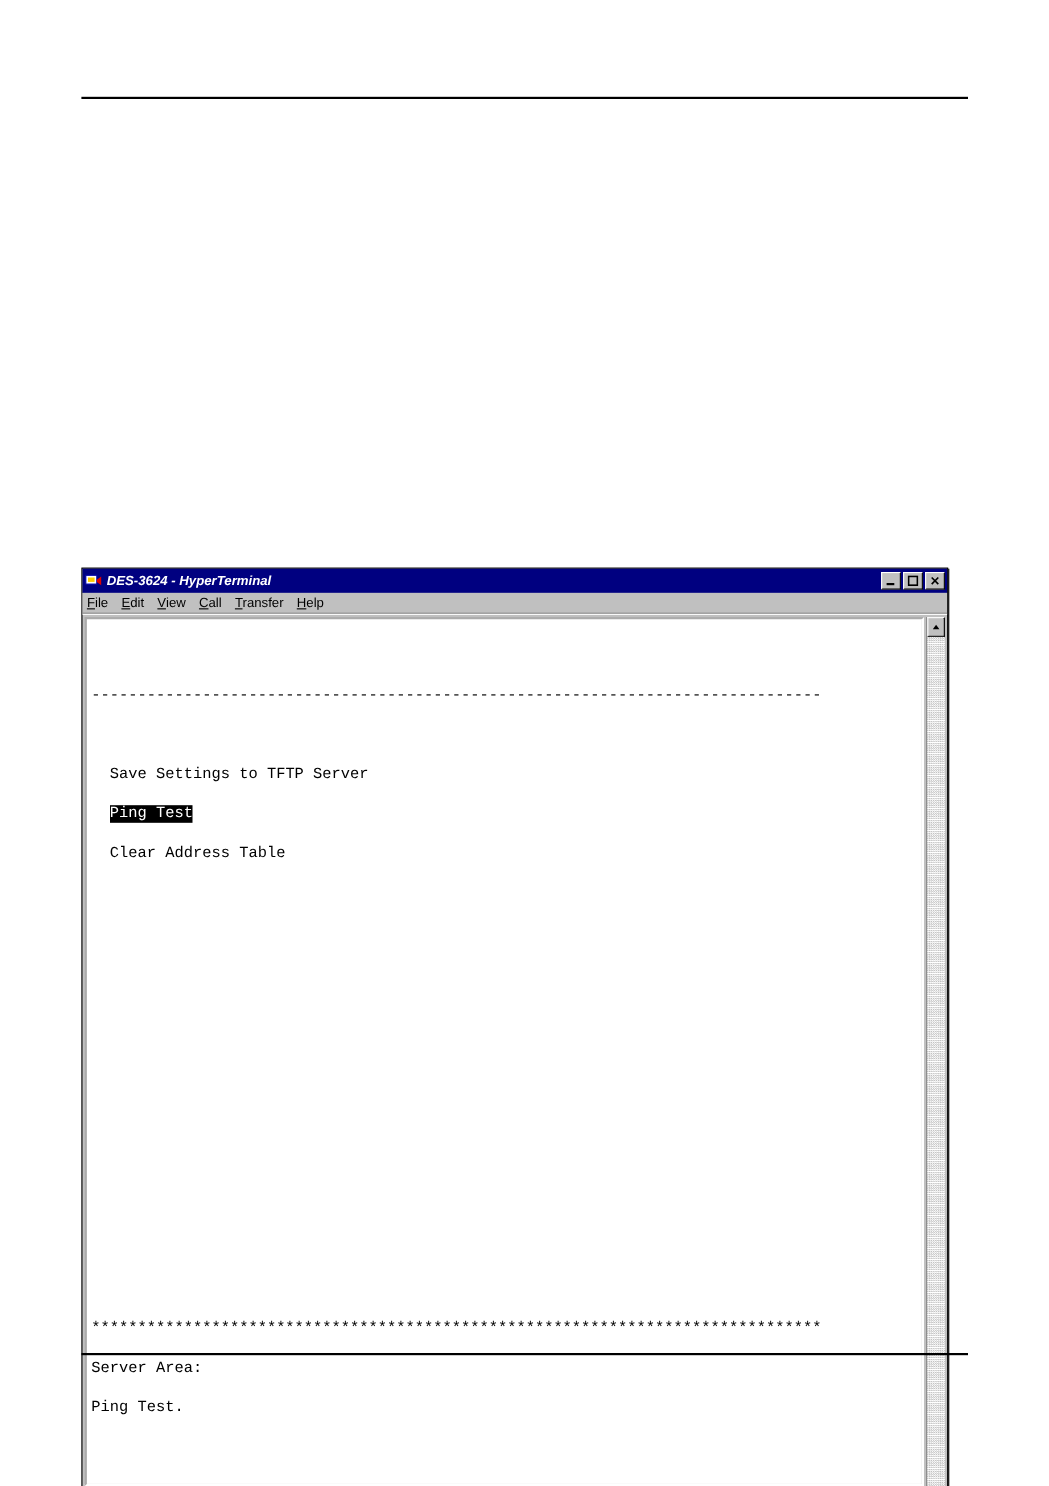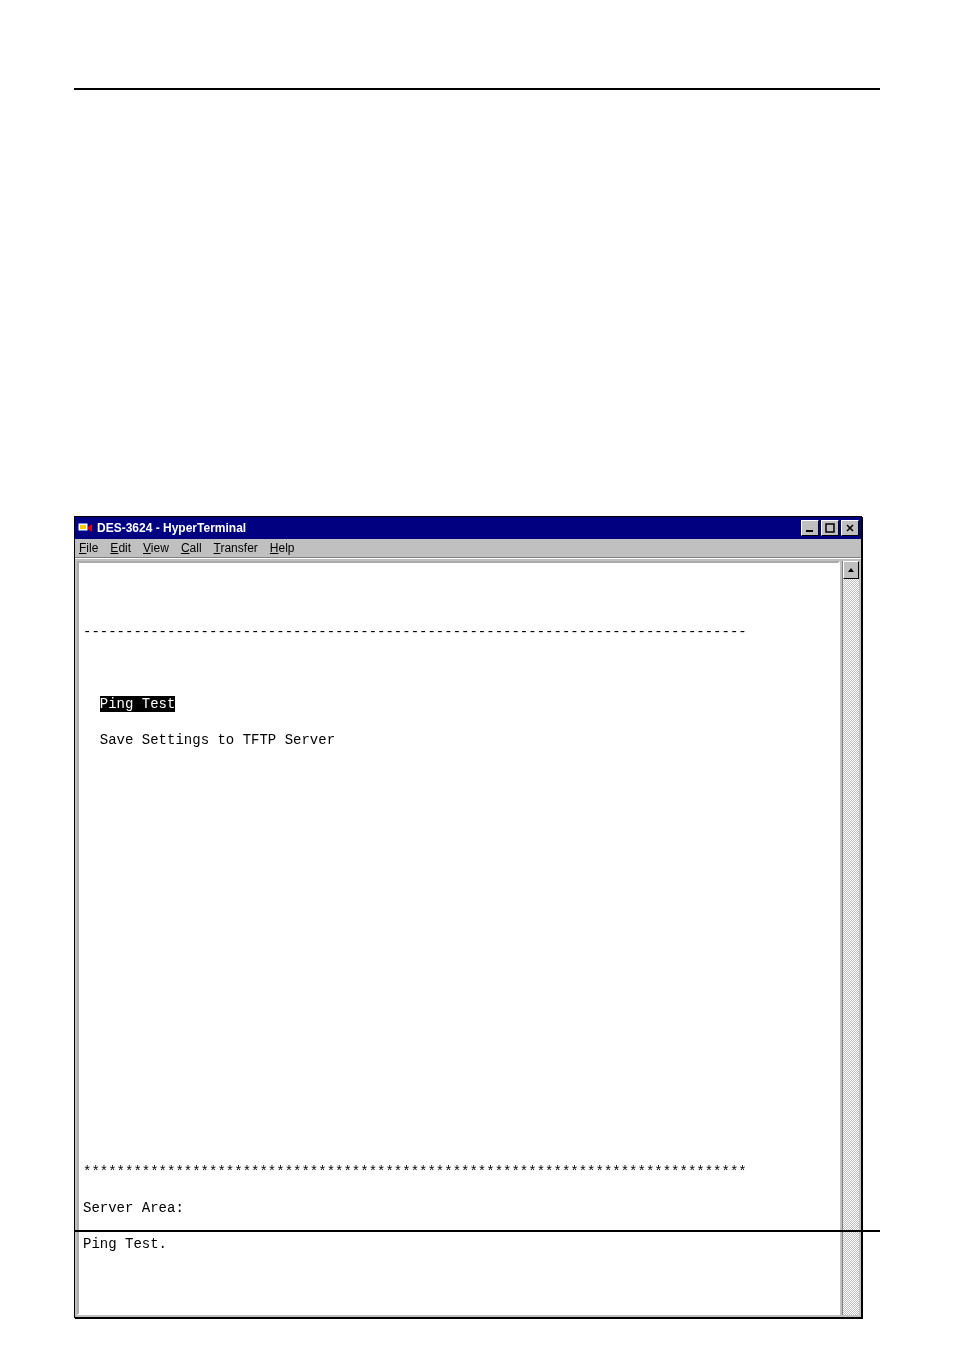--- a/index.html
+++ b/index.html
@@ -51,20 +51,21 @@
     width: 16px;
     height: 16px;
     margin-right: 4px;
     display: inline-flex;
     align-items: center;
     justify-content: center;
   }
   .titlebar .title-text {
     flex: 1;
     white-space: nowrap;
+    font-style: italic;
   }
   .titlebar .win-btn {
     width: 16px;
     height: 14px;
     background: #c0c0c0;
     border: 1px solid #fff;
     border-right-color: #000;
     border-bottom-color: #000;
     margin-left: 2px;
     display: inline-flex;
@@ -179,22 +180,23 @@
     <span class="menu-item"><span class="ul">T</span><span>ransfer</span></span>
     <span class="menu-item"><span class="ul">H</span><span>elp</span></span>
   </div>
 
   <div class="client-wrap">
     <div class="terminal-border">
       <div class="terminal">
 <div class="term-line"> </div>
 <div class="term-line">-------------------------------------------------------------------------------</div>
 <div class="term-line"> </div>
+<div class="term-line">  <span>Save Settings to TFTP Server</span></div>
 <div class="term-line">  <span class="inv">Ping Test</span></div>
-<div class="term-line">  <span>Save Settings to TFTP Server</span></div>
+<div class="term-line">  <span>Clear Address Table</span></div>
 <div class="term-line"> </div>
 <div class="term-line"> </div>
 <div class="term-line"> </div>
 <div class="term-line"> </div>
 <div class="term-line"> </div>
 <div class="term-line"> </div>
 <div class="term-line"> </div>
 <div class="term-line"> </div>
 <div class="term-line"> </div>
 <div class="term-line"> </div>

